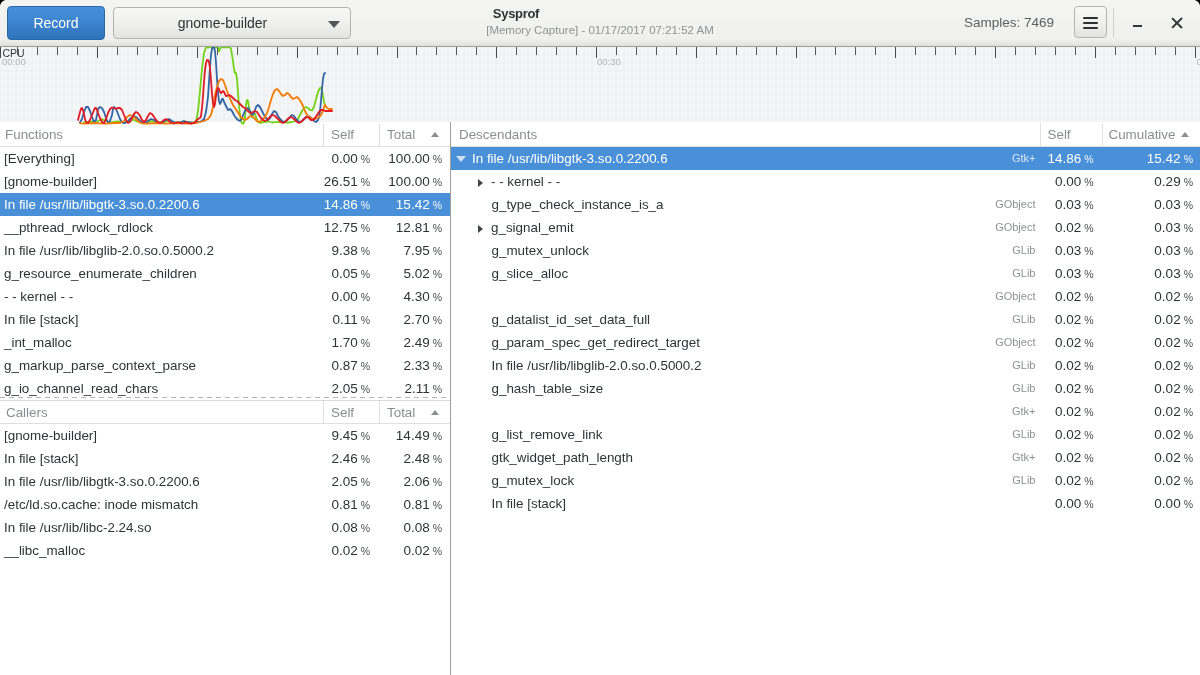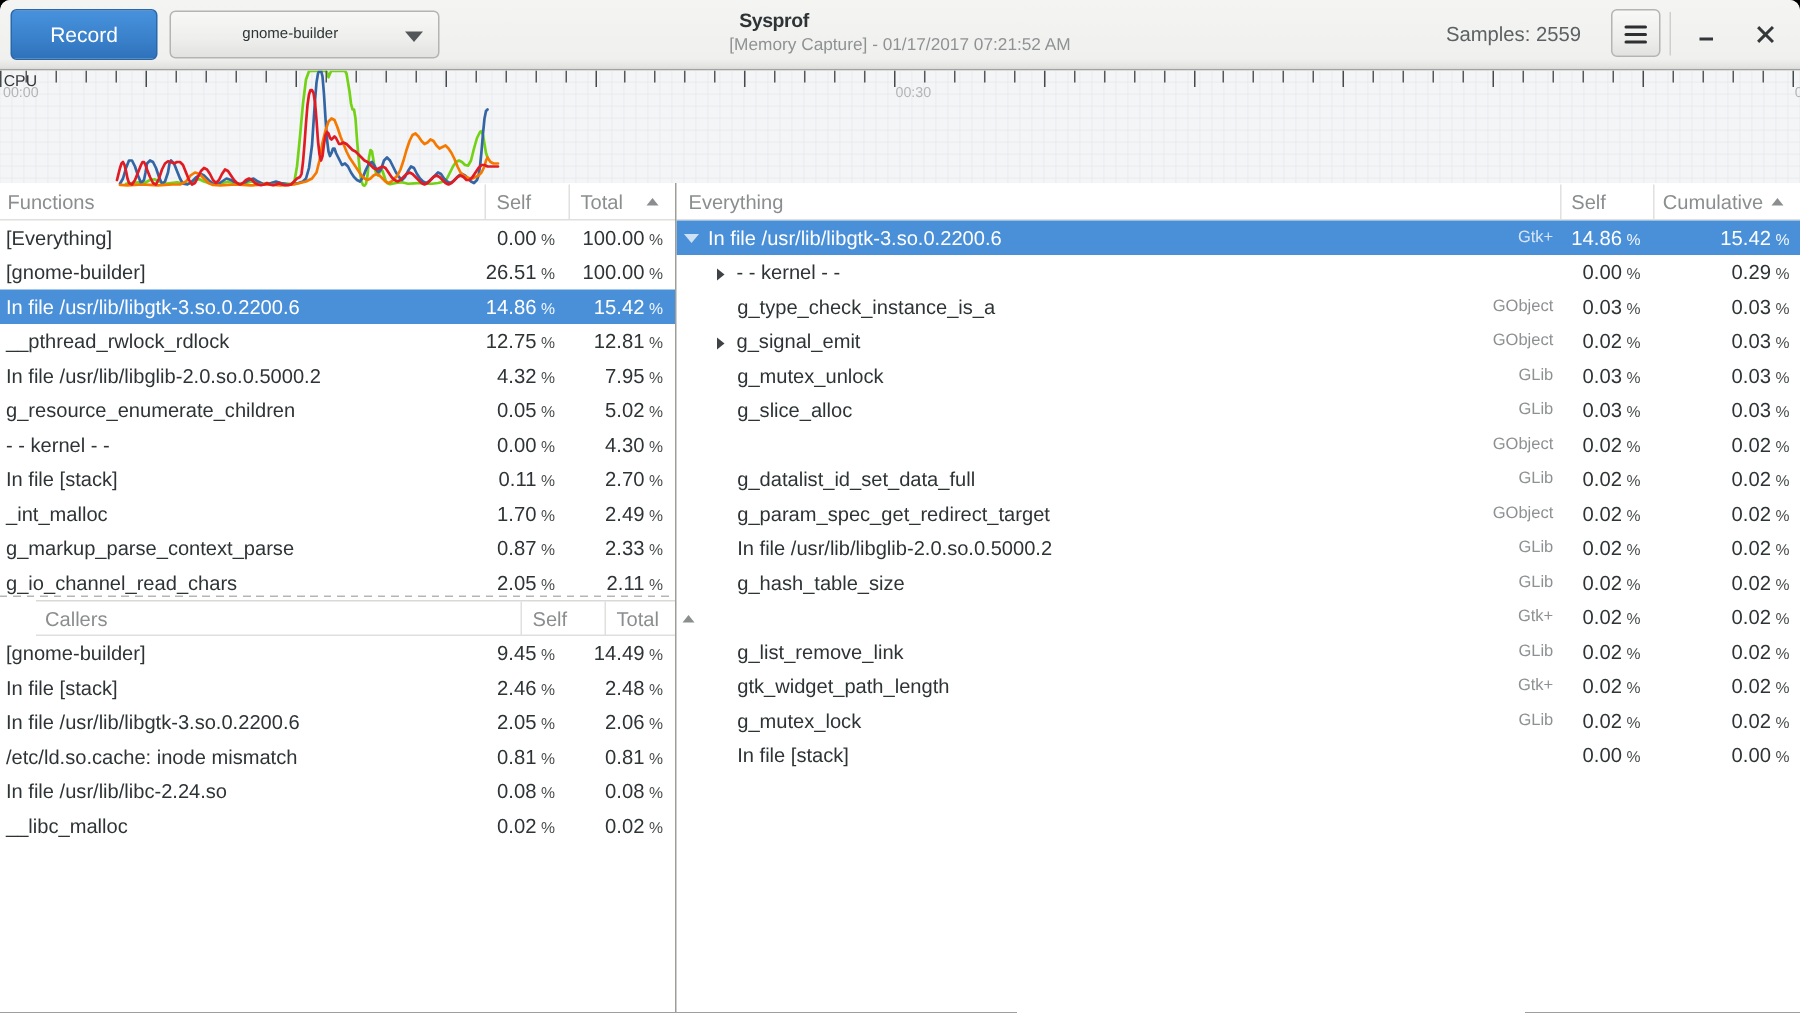--- a/index.html
+++ b/index.html
@@ -2,21 +2,21 @@
 <html><head><meta charset="utf-8"><title>Sysprof</title>
 <style>
 * { margin:0; padding:0; box-sizing:border-box; }
 html,body { width:1200px; height:675px; background:#000; overflow:hidden; }
 body { font-family:"Liberation Sans", sans-serif; }
 .win { position:absolute; left:0; top:0; width:1200px; height:675px; background:#fff; border-radius:7px 7px 0 0; overflow:hidden; }
 
 
 .hdr { position:absolute; left:0; top:0; width:1200px; height:47px; background:linear-gradient(#f4f4f3,#f0f0ef 85%,#e3e3e1 97%,#d9d9d7); border-bottom:1px solid #a2a29e;padding-left:40px; }
 .btn-record { position:absolute; left:7px; top:6px; width:98px; height:34px; border-radius:4px; border:1px solid #2868a8; background:linear-gradient(#4791dc,#3b82cc 55%,#2f72bb); color:#fff; font-size:14px; text-align:center; line-height:32px; }
-.btn-combo { position:absolute; left:113px; top:7px; width:180px; height:32px; border-radius:4px; border:1px solid #b4b4b0; background:linear-gradient(#f8f8f7,#eeeeec 60%,#e2e2e0); color:#2e3436; font-size:10px; text-align:center; line-height:30px; padding-right:19px; }
+.btn-combo { position:absolute; left:113px; top:7px; width:238px; height:32px; border-radius:4px; border:1px solid #b4b4b0; background:linear-gradient(#f8f8f7,#eeeeec 60%,#e2e2e0); color:#2e3436; font-size:14px; text-align:center; line-height:30px; padding-right:19px; }
 .combo-arrow { position:absolute; right:10px; top:12.5px; width:0; height:0; border-left:6.5px solid transparent; border-right:6.5px solid transparent; border-top:7.5px solid #54575a; }
 .title { position:absolute; left:0; top:6px; width:1032px; text-align:center; font-size:13px; font-weight:bold; color:#2e3436; letter-spacing:-0.3px; }
 .subtitle { position:absolute; left:0; top:24px; width:1200px; text-align:center; font-size:11.5px; color:#8f9293; }
 .samples { position:absolute; right:146px; top:0; height:45px; line-height:45px; font-size:13.5px; color:#5d6163; }
 .btn-menu { position:absolute; left:1074px; top:6px; width:33px; height:32px; border-radius:4px; border:1px solid #b4b4b0; background:linear-gradient(#f8f8f7,#eeeeec 60%,#e2e2e0); }
 .bar { position:absolute; left:8px; width:15px; height:2.5px; background:#2d2f31; border-radius:1px; }
 .hsep { position:absolute; left:1113px; top:8px; width:1px; height:29px; background:#cfcfcc; }
 .minimize { position:absolute; left:1133px; top:25px; width:9px; height:2.4px; background:#32363a; }
 .close { position:absolute; left:1170px; top:16px; width:14px; height:14px; }
 .close:before, .close:after { content:""; position:absolute; left:6px; top:0; width:2.2px; height:14px; background:#35383a; }
@@ -64,21 +64,21 @@
 .dself { position:absolute; left:588.5px; width:62.2px; top:0; text-align:right; padding-right:8px; }
 .dcum { position:absolute; left:650.7px; width:98.3px; top:0; text-align:right; padding-right:7px; }
 </style></head>
 <body>
 <div class="win">
   <div class="hdr">
     <div class="btn-record">Record</div>
     <div class="btn-combo">gnome-builder<span class="combo-arrow"></span></div>
     <div class="title">Sysprof</div>
     <div class="subtitle">[Memory Capture] - 01/17/2017 07:21:52 AM</div>
-    <div class="samples">Samples: 2559</div>
+    <div class="samples">Samples: 7469</div>
     <div class="btn-menu">
         <span class="bar" style="top:9.5px"></span>
         <span class="bar" style="top:14.5px"></span>
         <span class="bar" style="top:19.5px"></span>
       </div>
     <div class="hsep"></div>
     <div class="minimize"></div>
     <div class="close"></div>
   </div>
   <svg width="1200" height="78" viewBox="0 0 1200 78" style="position:absolute;left:0;top:47px;display:block;z-index:2">
@@ -188,21 +188,21 @@
         <div class="cself"><span class="num s">14.86</span><span class="pct s">%</span></div>
         <div class="ctotal"><span class="num s">15.42</span><span class="pct s">%</span></div>
       </div>
 <div class="lrow">
         <div class="lname">__pthread_rwlock_rdlock</div>
         <div class="cself"><span class="num">12.75</span><span class="pct">%</span></div>
         <div class="ctotal"><span class="num">12.81</span><span class="pct">%</span></div>
       </div>
 <div class="lrow">
         <div class="lname">In file /usr/lib/libglib-2.0.so.0.5000.2</div>
-        <div class="cself"><span class="num">4.32</span><span class="pct">%</span></div>
+        <div class="cself"><span class="num">9.38</span><span class="pct">%</span></div>
         <div class="ctotal"><span class="num">7.95</span><span class="pct">%</span></div>
       </div>
 <div class="lrow">
         <div class="lname">g_resource_enumerate_children</div>
         <div class="cself"><span class="num">0.05</span><span class="pct">%</span></div>
         <div class="ctotal"><span class="num">5.02</span><span class="pct">%</span></div>
       </div>
 <div class="lrow">
         <div class="lname">- - kernel - -</div>
         <div class="cself"><span class="num">0.00</span><span class="pct">%</span></div>
@@ -221,21 +221,21 @@
 <div class="lrow">
         <div class="lname">g_markup_parse_context_parse</div>
         <div class="cself"><span class="num">0.87</span><span class="pct">%</span></div>
         <div class="ctotal"><span class="num">2.33</span><span class="pct">%</span></div>
       </div>
 <div class="lrow">
         <div class="lname">g_io_channel_read_chars</div>
         <div class="cself"><span class="num">2.05</span><span class="pct">%</span></div>
         <div class="ctotal"><span class="num">2.11</span><span class="pct">%</span></div>
       </div>
-    <div class="thead c2" style="border-top:1px solid #d9d9d7; height:24px;margin-left:24px;">
+    <div class="thead c2" style="border-top:1px solid #d9d9d7; height:24px;">
       <div class="h" style="left:6px">Callers</div>
       <div class="colsep" style="left:323px"></div>
       <div class="h" style="left:331px">Self</div>
       <div class="colsep" style="left:379px"></div>
       <div class="h" style="left:387px">Total</div>
       <div class="sortarr" style="left:431px"></div>
     </div>
     <div class="lrow">
         <div class="lname">[gnome-builder]</div>
         <div class="cself"><span class="num">9.45</span><span class="pct">%</span></div>
@@ -262,21 +262,21 @@
         <div class="ctotal"><span class="num">0.08</span><span class="pct">%</span></div>
       </div>
 <div class="lrow">
         <div class="lname">__libc_malloc</div>
         <div class="cself"><span class="num">0.02</span><span class="pct">%</span></div>
         <div class="ctotal"><span class="num">0.02</span><span class="pct">%</span></div>
       </div>
   </div>
   <div class="tbl rpane">
     <div class="thead">
-      <div class="h" style="left:8px">Everything</div>
+      <div class="h" style="left:8px">Descendants</div>
       <div class="colsep" style="left:588.5px"></div>
       <div class="h" style="left:596.5px">Self</div>
       <div class="colsep" style="left:650.7px"></div>
       <div class="h" style="left:657.5px">Cumulative</div>
       <div class="sortarr" style="left:730px"></div>
     </div>
     <div class="drow sel">
         <div class="dname ind0"><span class="arr down"></span><span>In file /usr/lib/libgtk-3.so.0.2200.6</span></div>
         <span class="tag s">Gtk+</span>
         <div class="dself"><span class="num s">14.86</span><span class="pct s">%</span></div>

